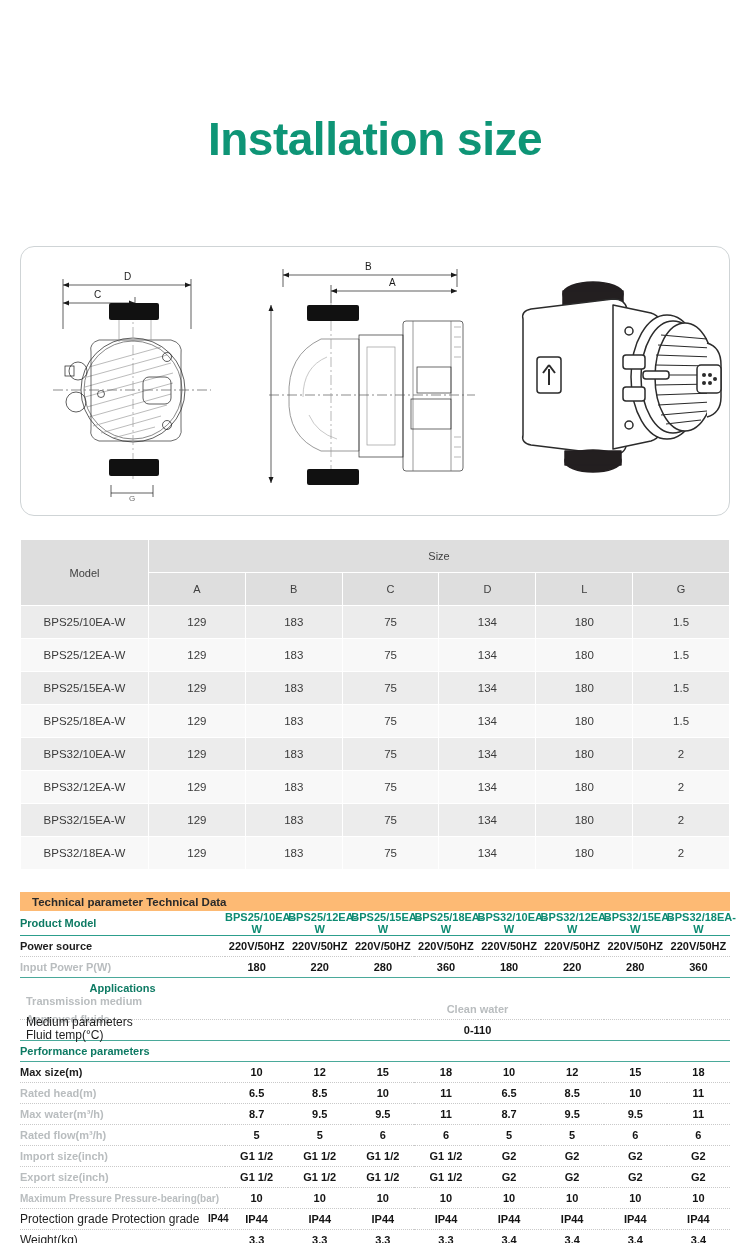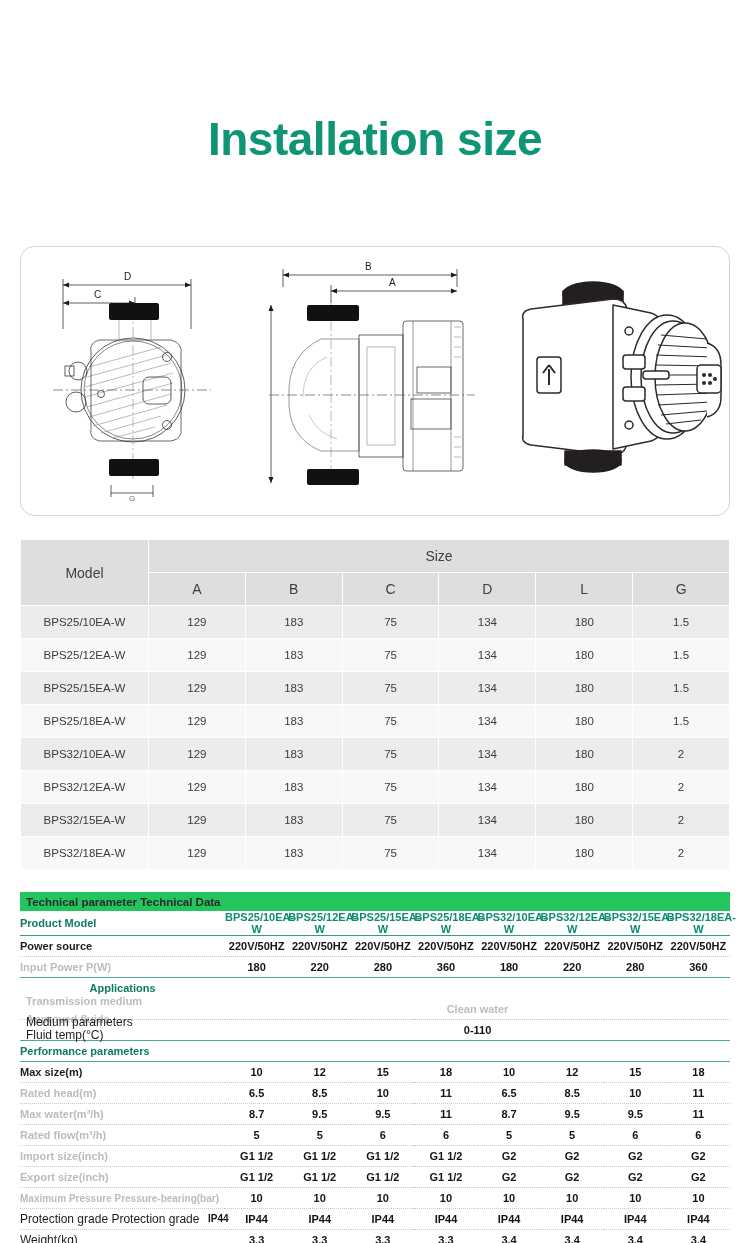--- a/index.html
+++ b/index.html
@@ -54,38 +54,38 @@
     border: 1px solid #ffffff;
     text-align: center;
     font-size: 11.5px;
     color: #3b3b3b;
     height: 33px;
     font-weight: normal;
   }
   .size-table thead th {
     background: #dedede;
     color: #404040;
-    font-size: 14px;
+    font-size: 11px;
   }
   .size-table tbody tr:nth-child(odd) td { background: #ececec; }
   .size-table tbody tr:nth-child(even) td { background: #f8f8f8; }
   .size-table .col-model { width: 128px; }
 
   
   .tech-wrap {
     margin: 22px 20px 0 20px;
     width: 710px;
     position: relative;
   }
   .tech-band {
-    background: #22c55e;
+    background: #fdba74;
     height: 19px;
     display: flex;
     align-items: center;
-    padding-left: 6px;
+    padding-left: 12px;
   }
   .tech-band span {
     font-size: 11.5px;
     font-weight: bold;
     color: #2a2a2a;
   }
   table.tech {
     border-collapse: collapse;
     width: 710px;
     table-layout: fixed;

